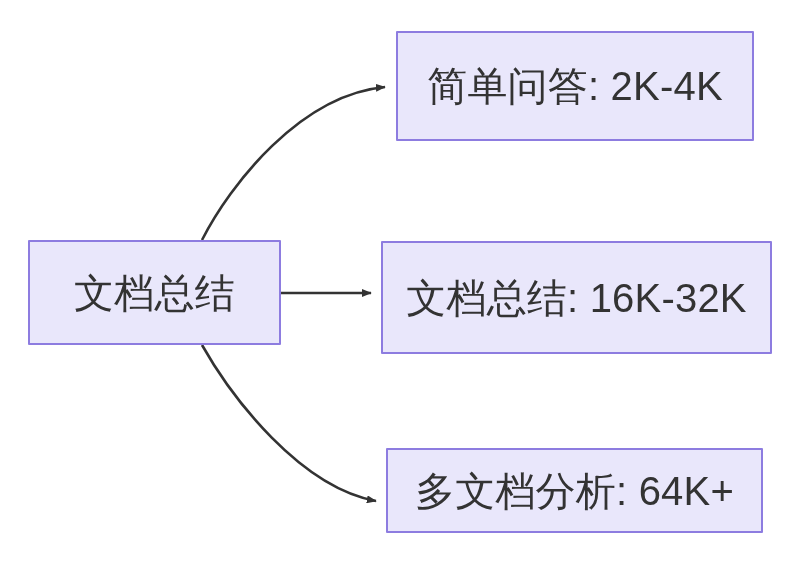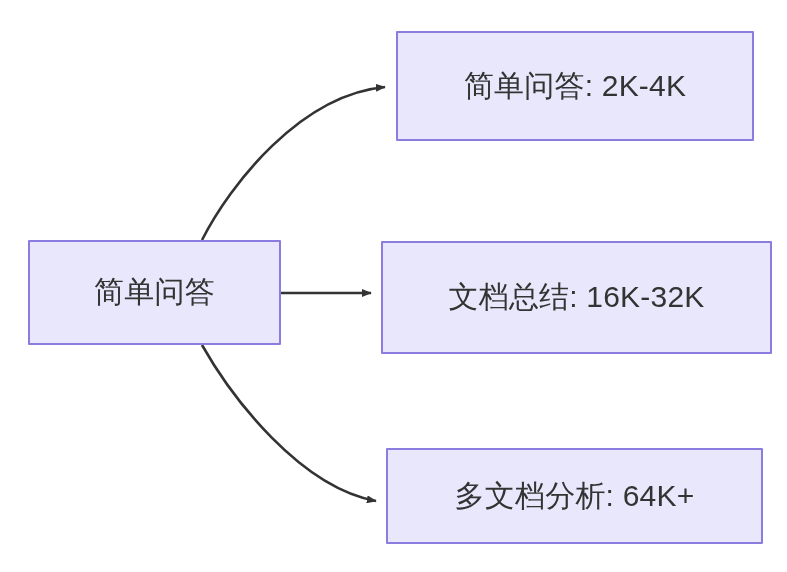--- a/index.html
+++ b/index.html
@@ -33,21 +33,21 @@
     box-sizing: border-box;
     background: #e9e7fb;
     border: 2px solid #8d7ce0;
     border-radius: 1px;
     display: flex;
     align-items: center;
     justify-content: center;
   }
   .flow-node-label {
     color: #333333;
-    font-size: 30px;
+    font-size: 40px;
     line-height: 1.15;
     letter-spacing: 0.2px;
     white-space: nowrap;
     text-align: center;
   }
   #node-root {
     left: 28px;
     top: 240px;
     width: 253px;
     height: 105px;
@@ -61,21 +61,21 @@
   #node-task-2 {
     left: 381px;
     top: 241px;
     width: 391px;
     height: 113px;
   }
   #node-task-3 {
     left: 386px;
     top: 448px;
     width: 377px;
-    height: 96px;
+    height: 85px;
   }
 </style>
 </head>
 <body>
 
 <div id="diagram-canvas">
 
   <svg id="edge-layer" viewBox="0 0 787 572">
     <defs>
       <marker id="arrowhead" markerWidth="10" markerHeight="8" refX="9.2" refY="4" orient="auto" markerUnits="userSpaceOnUse">
@@ -84,21 +84,21 @@
     </defs>
 
     <path d="M 202 240 C 230 185 300 95 385 87" fill="none" stroke="#333333" stroke-width="2.6" marker-end="url(#arrowhead)"></path>
 
     <path d="M 281 293 L 371 293" fill="none" stroke="#333333" stroke-width="2.6" marker-end="url(#arrowhead)"></path>
 
     <path d="M 202 345 C 232 398 300 487 376 501" fill="none" stroke="#333333" stroke-width="2.6" marker-end="url(#arrowhead)"></path>
   </svg>
 
   <div class="flow-node" id="node-root">
-    <span class="flow-node-label">简单问答</span>
+    <span class="flow-node-label">文档总结</span>
   </div>
 
   <div class="flow-node" id="node-task-1">
     <span class="flow-node-label">简单问答: 2K-4K</span>
   </div>
 
   <div class="flow-node" id="node-task-2">
     <span class="flow-node-label">文档总结: 16K-32K</span>
   </div>
 

